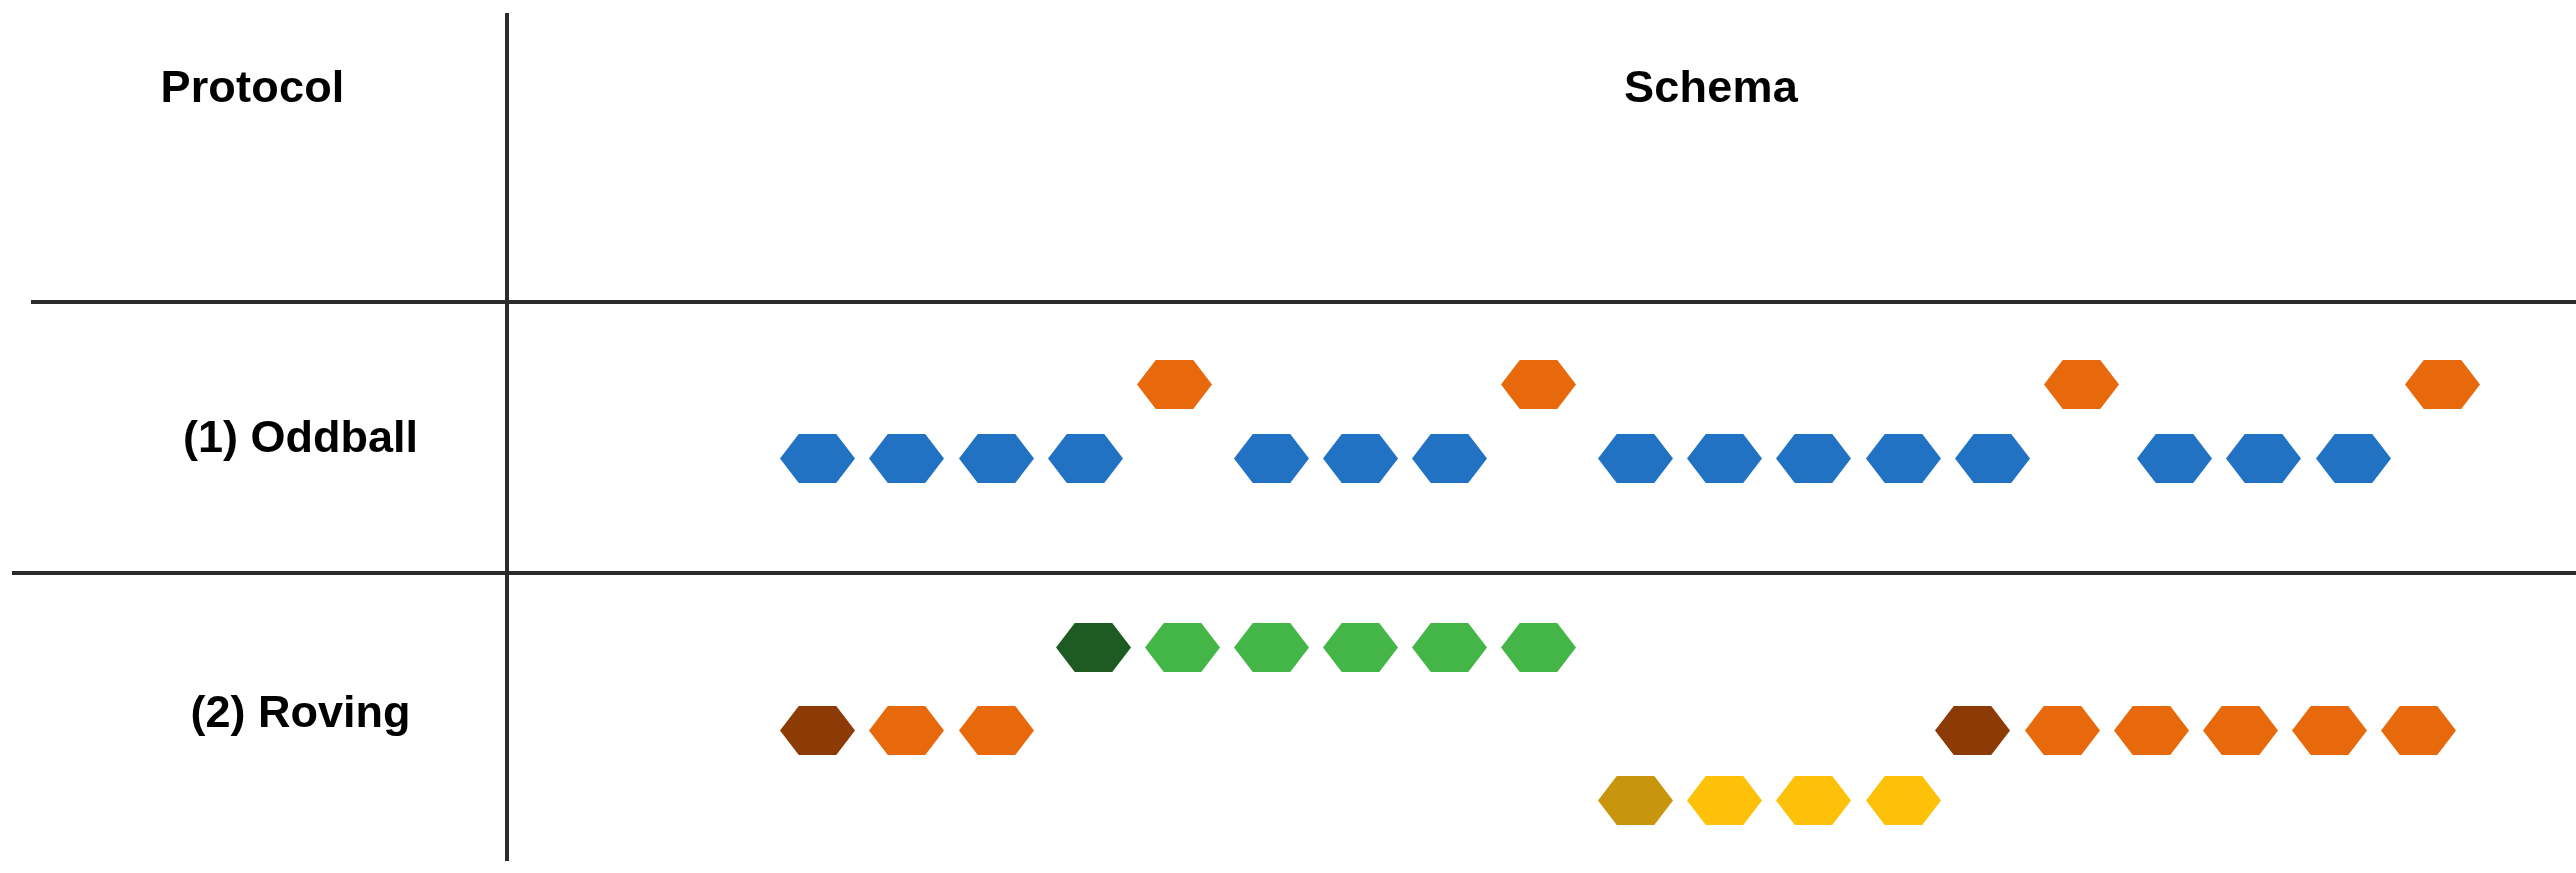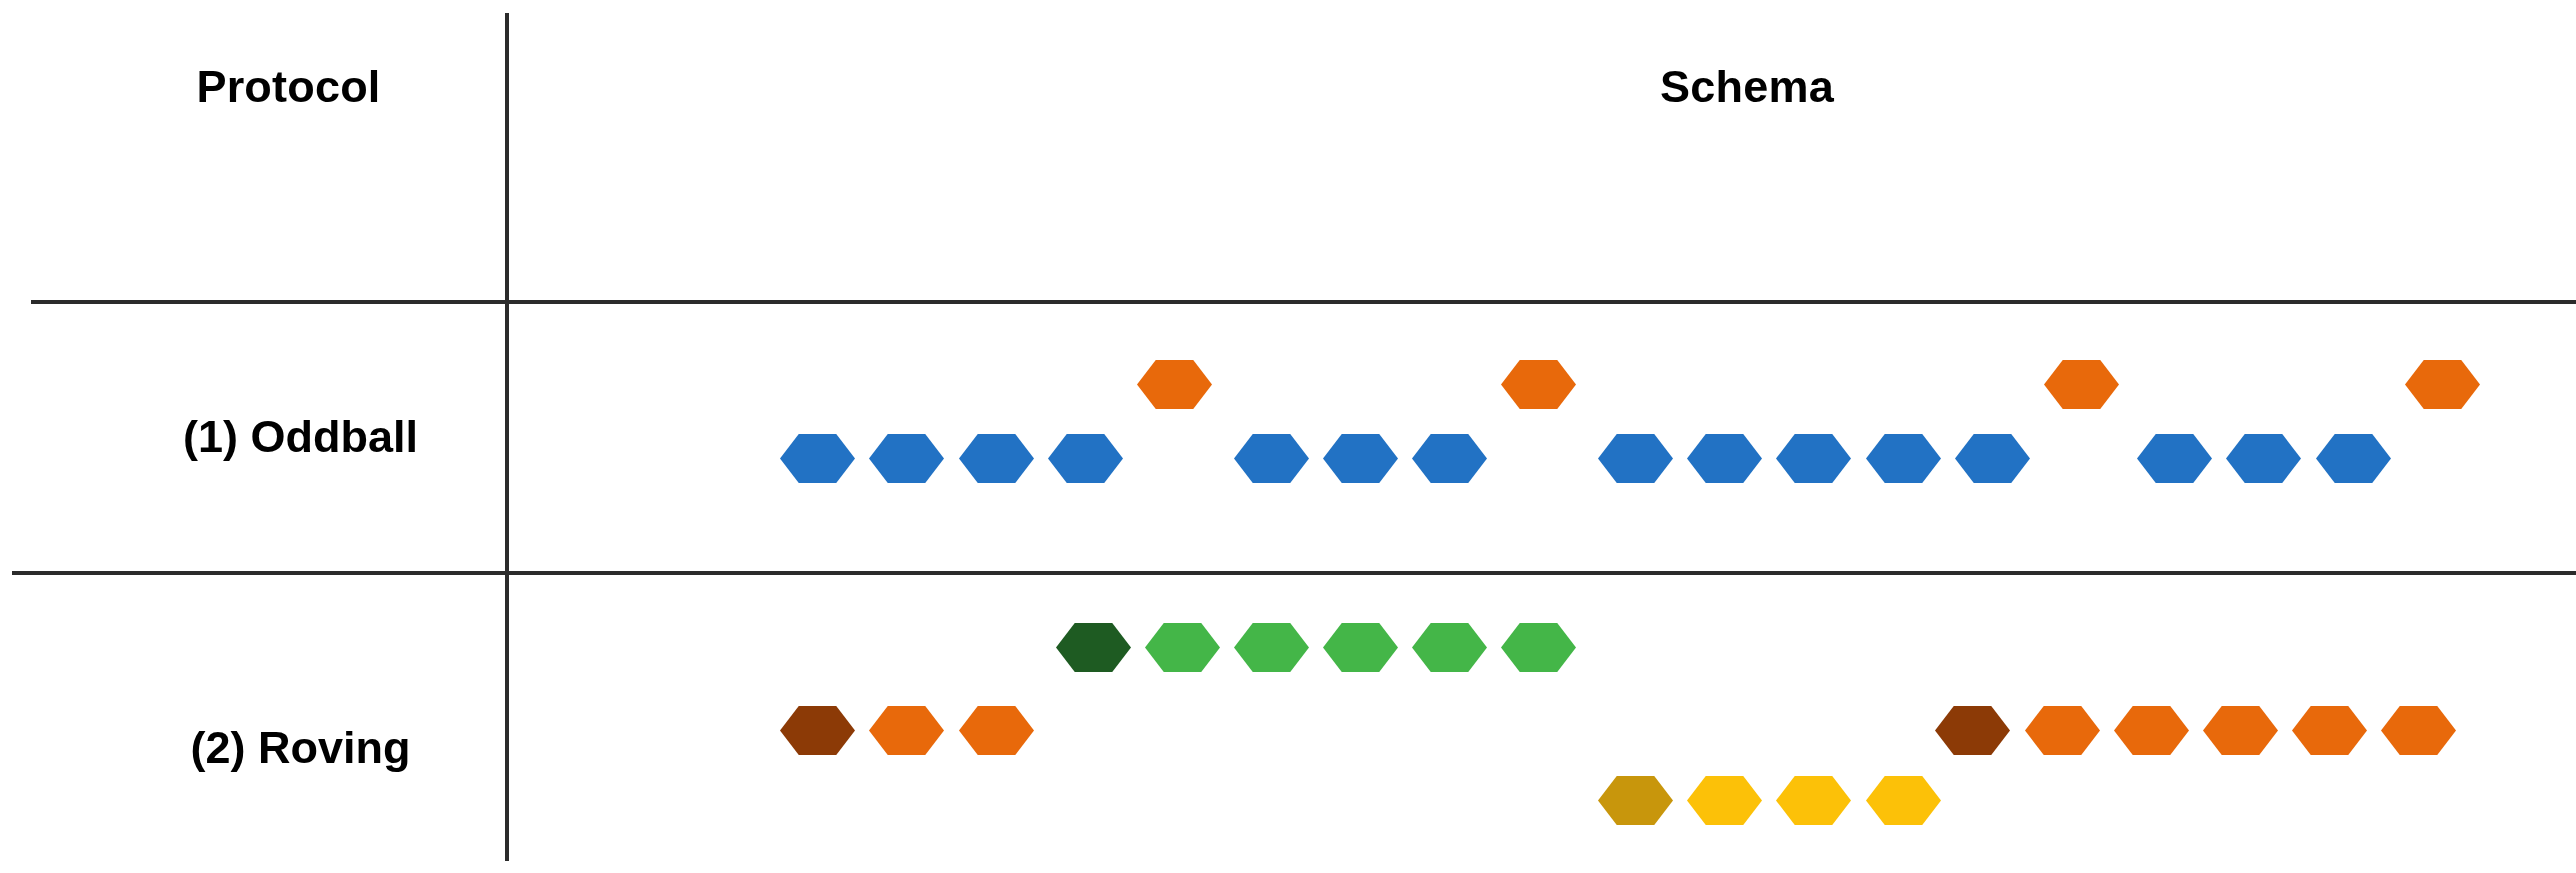--- a/index.html
+++ b/index.html
@@ -5,28 +5,28 @@
   html,body{margin:0;padding:0;background:#ffffff;}
   body{width:2576px;height:874px;position:relative;overflow:hidden;
        font-family:"Liberation Sans","DejaVu Sans",sans-serif;}
 
   #stage{position:absolute;left:0;top:0;width:2576px;height:874px;background:#fff;}
 
   .rule-h{position:absolute;background:#2b2b2b;height:4.4px;}
   .rule-v{position:absolute;background:#2b2b2b;width:4.4px;}
 
   .hdr{position:absolute;font-weight:bold;color:#000;white-space:nowrap;
-       text-align:center;letter-spacing:0.2px;margin-left:36px;}
+       text-align:center;letter-spacing:0.2px;}
   .hdr.protocol{font-size:45px;left:0;width:505px;top:61px;}
   .hdr.schema{font-size:45px;left:505px;width:2412px;top:61px;}
 
   .rowlabel{position:absolute;font-weight:bold;color:#000;white-space:nowrap;
             font-size:45px;text-align:center;left:0;width:505px;padding-left:48px;}
   .rowlabel.r1{top:411px;}
-  .rowlabel.r2{top:686px;margin-top:36px;}
+  .rowlabel.r2{top:686px;}
 
   .hexlayer{position:absolute;left:0;top:0;width:2576px;height:874px;}
   .hex{position:absolute;}
   .hex svg{display:block;width:100%;height:100%;}
 </style>
 </head>
 <body>
 
 <div id="stage">
 

